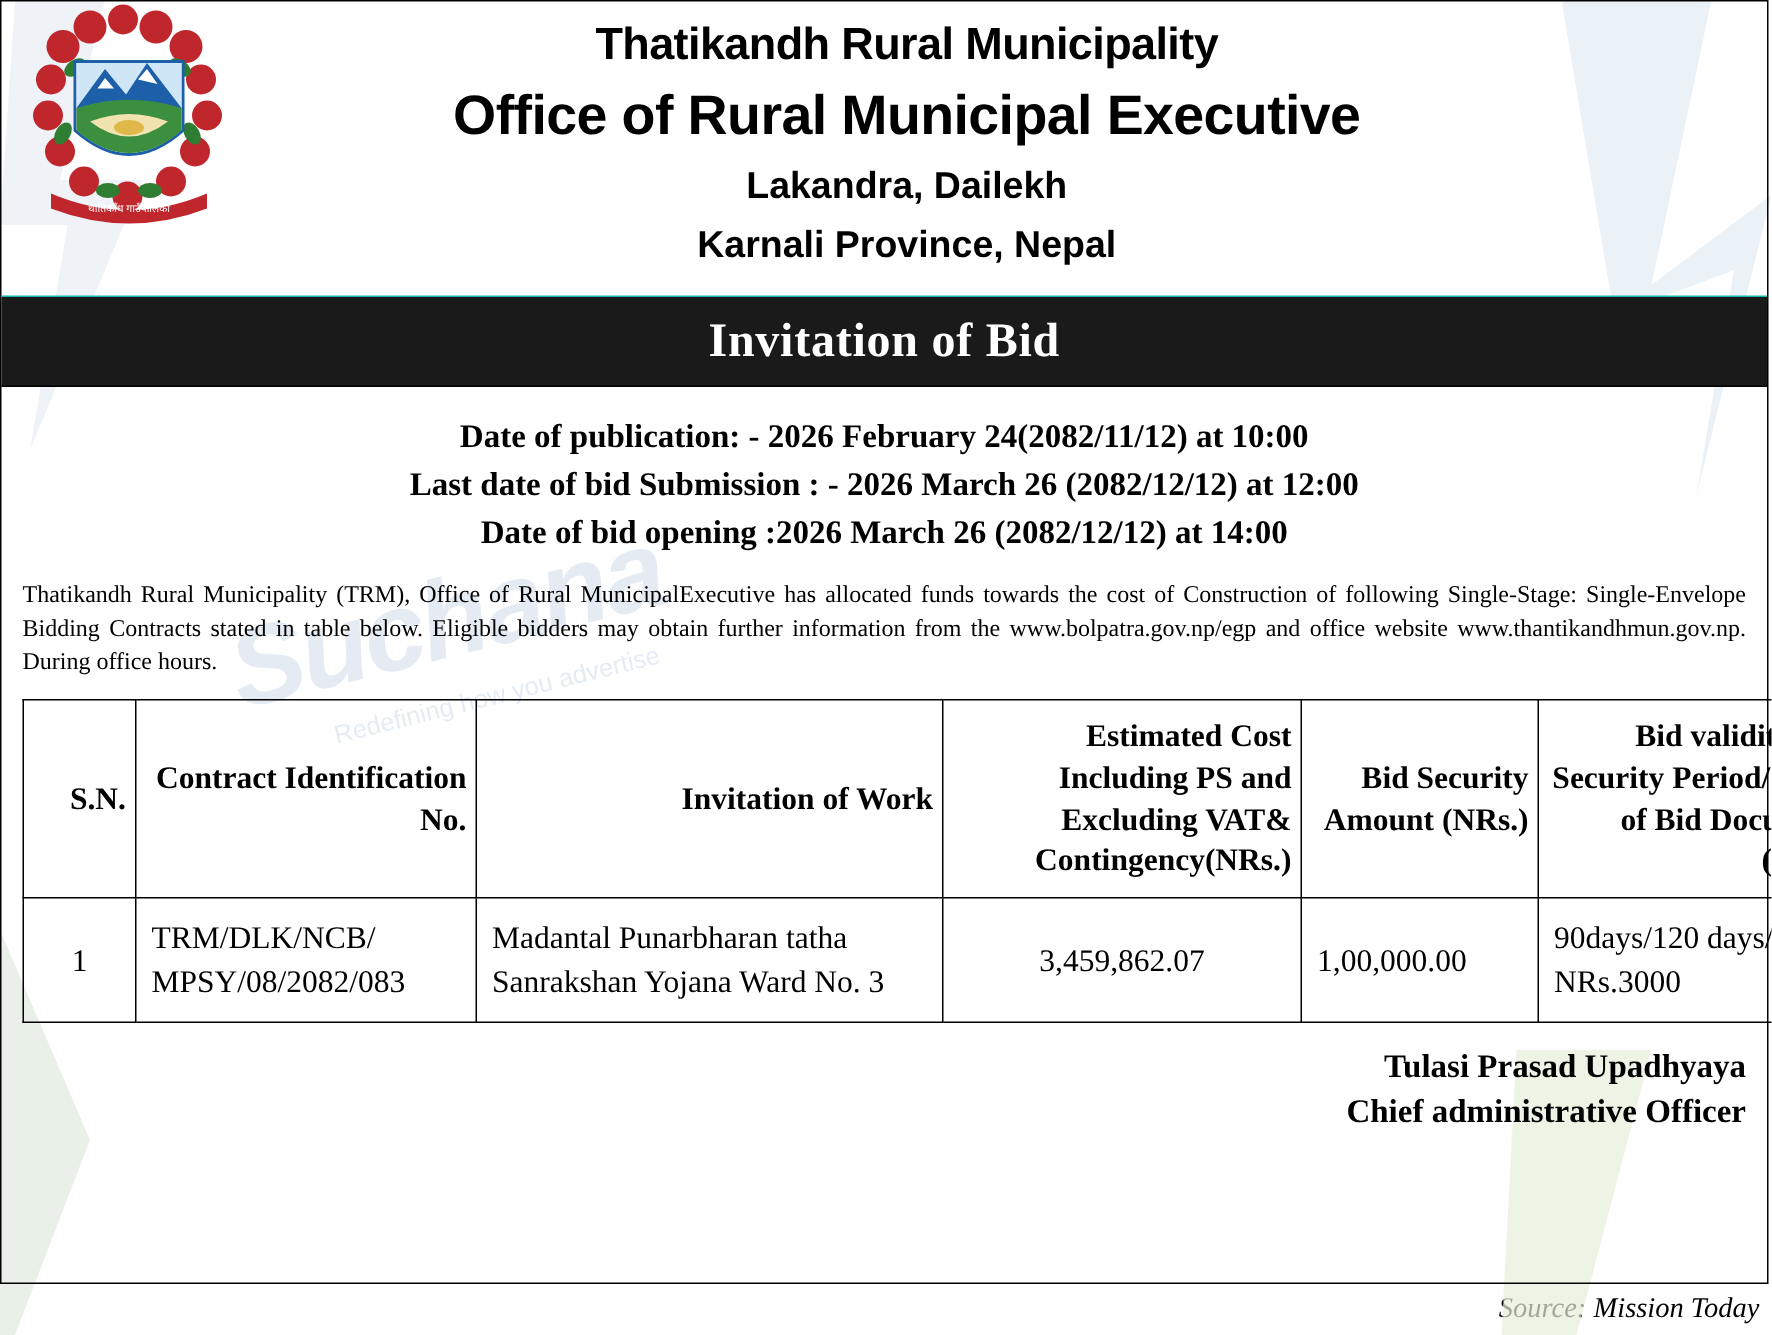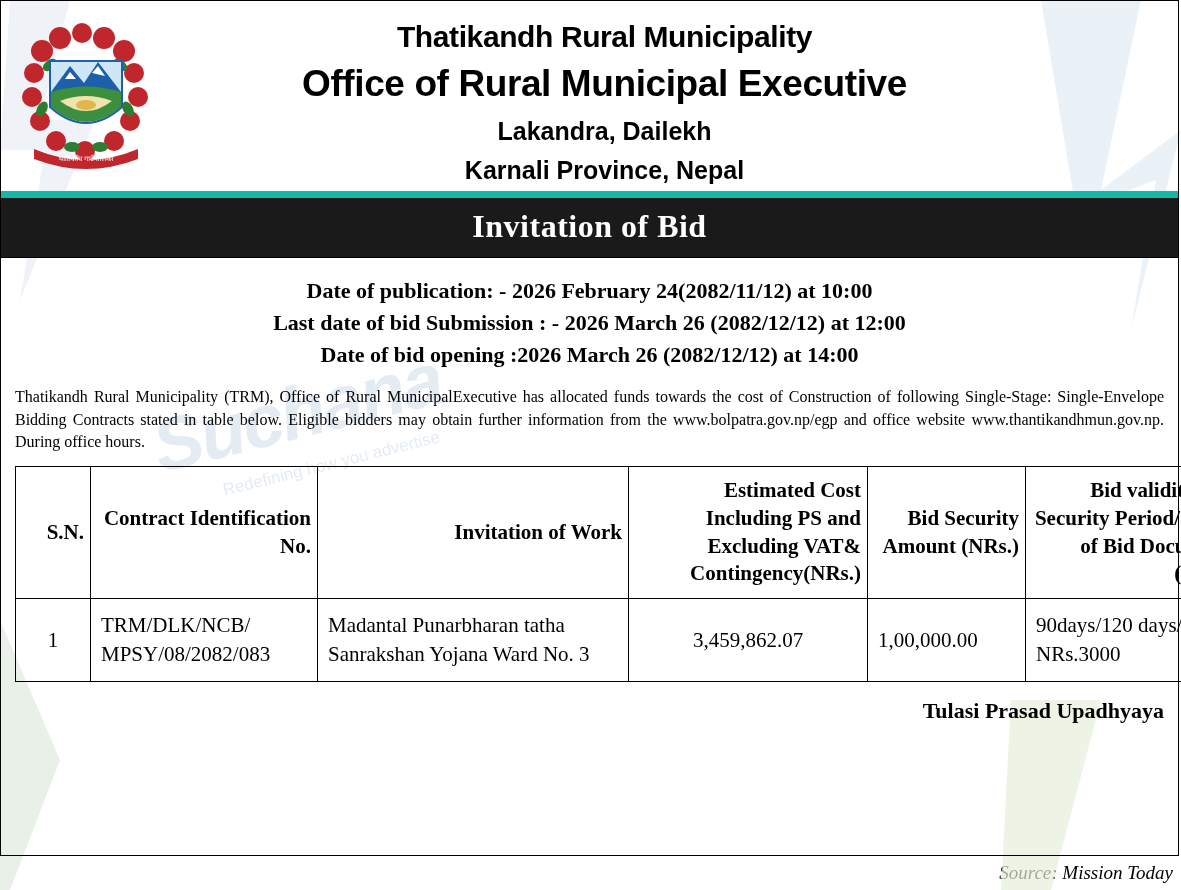--- a/index.html
+++ b/index.html
@@ -70,22 +70,22 @@
     border-right: 1px solid #000;
     margin: 0 0 0 0;
     width: 1179px;
     box-sizing: border-box;
     height: 856px;
   }
 
   
   .header {
     display: flex;
-    align-items: center;
-    border-bottom: 7px solid #14b8a6;
+    align-items: flex-start;
+    border-bottom: 1px solid #14b8a6;
     height: 197px;
     box-sizing: border-box;
     position: relative;
   }
   .emblem {
     width: 160px;
     min-width: 160px;
     display: flex;
     align-items: center;
     justify-content: center;
@@ -316,19 +316,20 @@
             <td class="c-cost">3,459,862.07</td>
             <td class="c-sec">1,00,000.00</td>
             <td class="c-val">90days/120 days/ NRs.3000</td>
           </tr>
         </tbody>
       </table>
     </div>
 
     <div class="sign">
       <div>Tulasi Prasad Upadhyaya</div>
+      <div>Chief administrative Officer</div>
     </div>
 
   </div>
 
   <div class="source">Source: Mission Today</div>
 
 </div>
 
 </body></html>

